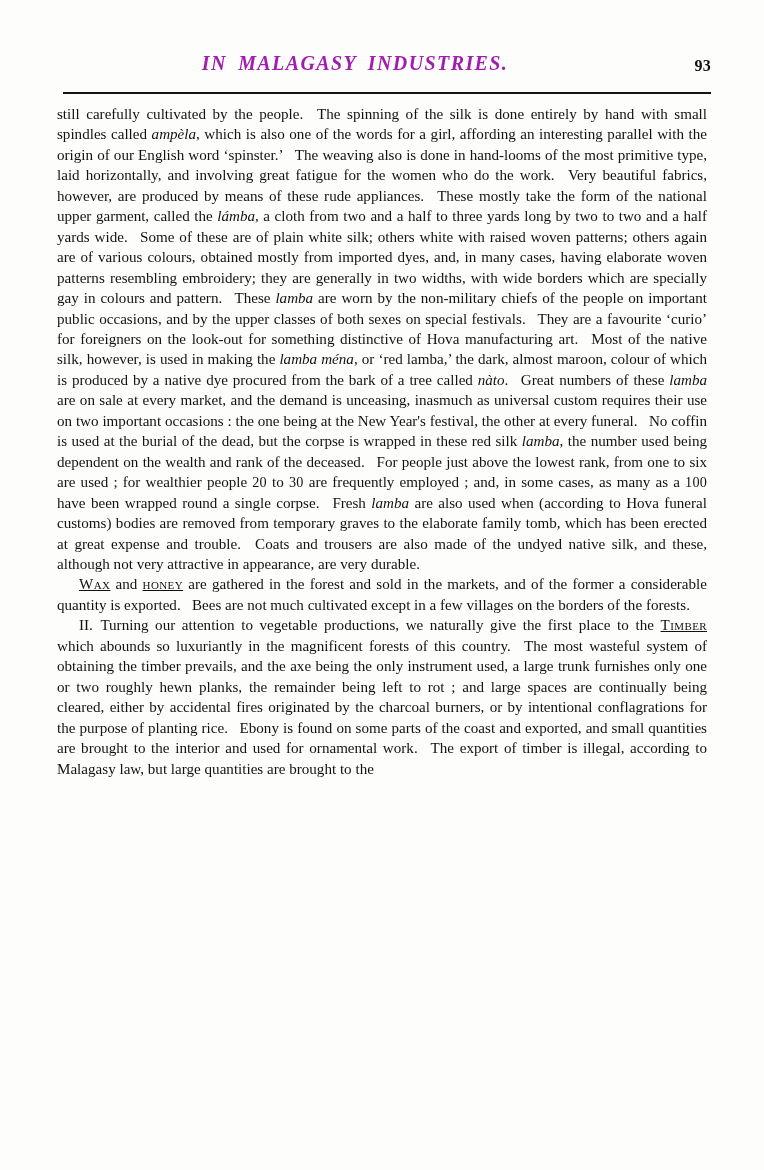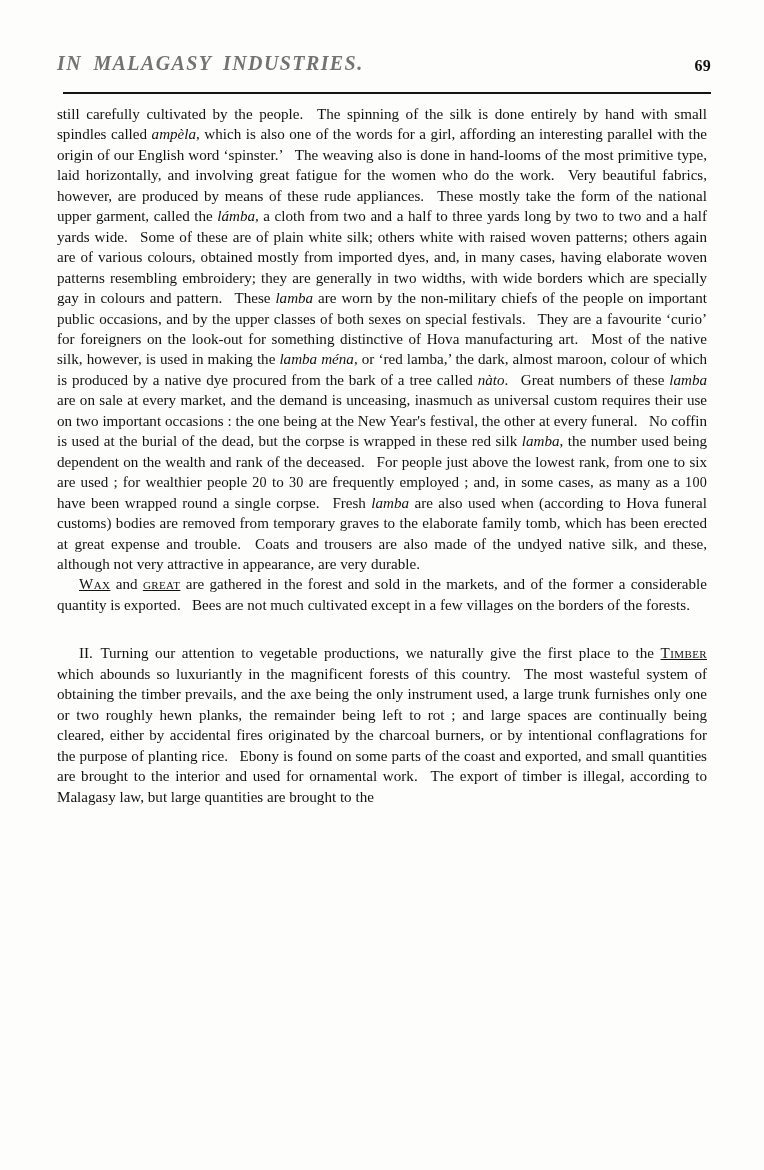--- a/index.html
+++ b/index.html
@@ -29,26 +29,27 @@
     left: 57px;
     top: 52px;
     width: 652px;
     height: 44px;
   }
   .header-title {
     position: absolute;
     left: 0;
     top: 0;
     width: 596px;
+    text-align: center;
     font-style: italic;
     font-weight: 700;
     font-size: 20px;
     letter-spacing: 1.4px;
     word-spacing: 5px;
-    color: #737373;
+    color: #a21caf;
     white-space: nowrap;
   }
   .folio {
     position: absolute;
     right: -2px;
     top: 5px;
     font-size: 16px;
     font-weight: 700;
     color: #111111;
     letter-spacing: 0.3px;
@@ -92,37 +93,37 @@
     font-variant: small-caps;
     letter-spacing: 0.4px;
     text-decoration: underline;
   }
   .osf {
     font-size: 14.2px;
     letter-spacing: 0.2px;
     font-family: Liberation Serif, serif;
   }
   
-  .textblock p:last-child { text-align: justify; margin-top: 28px; }
+  .textblock p:last-child { text-align: justify; }
 </style>
 </head>
 <body>
 
 <div class="page">
 
   <div class="header">
     <div class="header-title">IN MALAGASY INDUSTRIES.</div>
-    <div class="folio">69</div>
+    <div class="folio">93</div>
   </div>
 
   <div class="head-rule"></div>
 
   <div class="textblock">
 
     <p class="noindent">still carefully cultivated by the people.  The spinning of the silk is done entirely by hand with small spindles called <i>ampèla</i>, which is also one of the words for a girl, affording an interesting parallel with the origin of our English word ‘spinster.’  The weaving also is done in hand-looms of the most primitive type, laid horizontally, and involving great fatigue for the women who do the work.  Very beautiful fabrics, however, are produced by means of these rude appliances.  These mostly take the form of the national upper garment, called the <i>lámba</i>, a cloth from two and a half to three yards long by two to two and a half yards wide.  Some of these are of plain white silk; others white with raised woven patterns; others again are of various colours, obtained mostly from imported dyes, and, in many cases, having elaborate woven patterns resembling embroidery; they are generally in two widths, with wide borders which are specially gay in colours and pattern.  These <i>lamba</i> are worn by the non-military chiefs of the people on important public occasions, and by the upper classes of both sexes on special festivals.  They are a favourite ‘curio’ for foreigners on the look-out for something distinctive of Hova manufacturing art.  Most of the native silk, however, is used in making the <i>lamba ména</i>, or ‘red lamba,’ the dark, almost maroon, colour of which is produced by a native dye procured from the bark of a tree called <i>nàto</i>.  Great numbers of these <i>lamba</i> are on sale at every market, and the demand is unceasing, inasmuch as universal custom requires their use on two important occasions : the one being at the New Year's festival, the other at every funeral.  No coffin is used at the burial of the dead, but the corpse is wrapped in these red silk <i>lamba</i>, the number used being dependent on the wealth and rank of the deceased.  For people just above the lowest rank, from one to six are used ; for wealthier people <span class="osf">20</span> to <span class="osf">30</span> are frequently employed ; and, in some cases, as many as a <span class="osf">100</span> have been wrapped round a single corpse.  Fresh <i>lamba</i> are also used when (according to Hova funeral customs) bodies are removed from temporary graves to the elaborate family tomb, which has been erected at great expense and trouble.  Coats and trousers are also made of the undyed native silk, and these, although not very attractive in appearance, are very durable.</p>
 
-    <p class="indent"><span class="sc">Wax</span> and <span class="sc">great</span> are gathered in the forest and sold in the markets, and of the former a considerable quantity is exported.  Bees are not much cultivated except in a few villages on the borders of the forests.</p>
+    <p class="indent"><span class="sc">Wax</span> and <span class="sc">honey</span> are gathered in the forest and sold in the markets, and of the former a considerable quantity is exported.  Bees are not much cultivated except in a few villages on the borders of the forests.</p>
 
     <p class="indent"><span>II.</span> Turning our attention to vegetable productions, we naturally give the first place to the <span class="sc">Timber</span> which abounds so luxuriantly in the magnificent forests of this country.  The most wasteful system of obtaining the timber prevails, and the axe being the only instrument used, a large trunk furnishes only one or two roughly hewn planks, the remainder being left to rot ; and large spaces are continually being cleared, either by accidental fires originated by the charcoal burners, or by intentional conflagrations for the purpose of planting rice.  Ebony is found on some parts of the coast and exported, and small quantities are brought to the interior and used for ornamental work.  The export of timber is illegal, according to Malagasy law, but large quantities are brought to the</p>
 
   </div>
 
 </div>
 
 </body></html>

